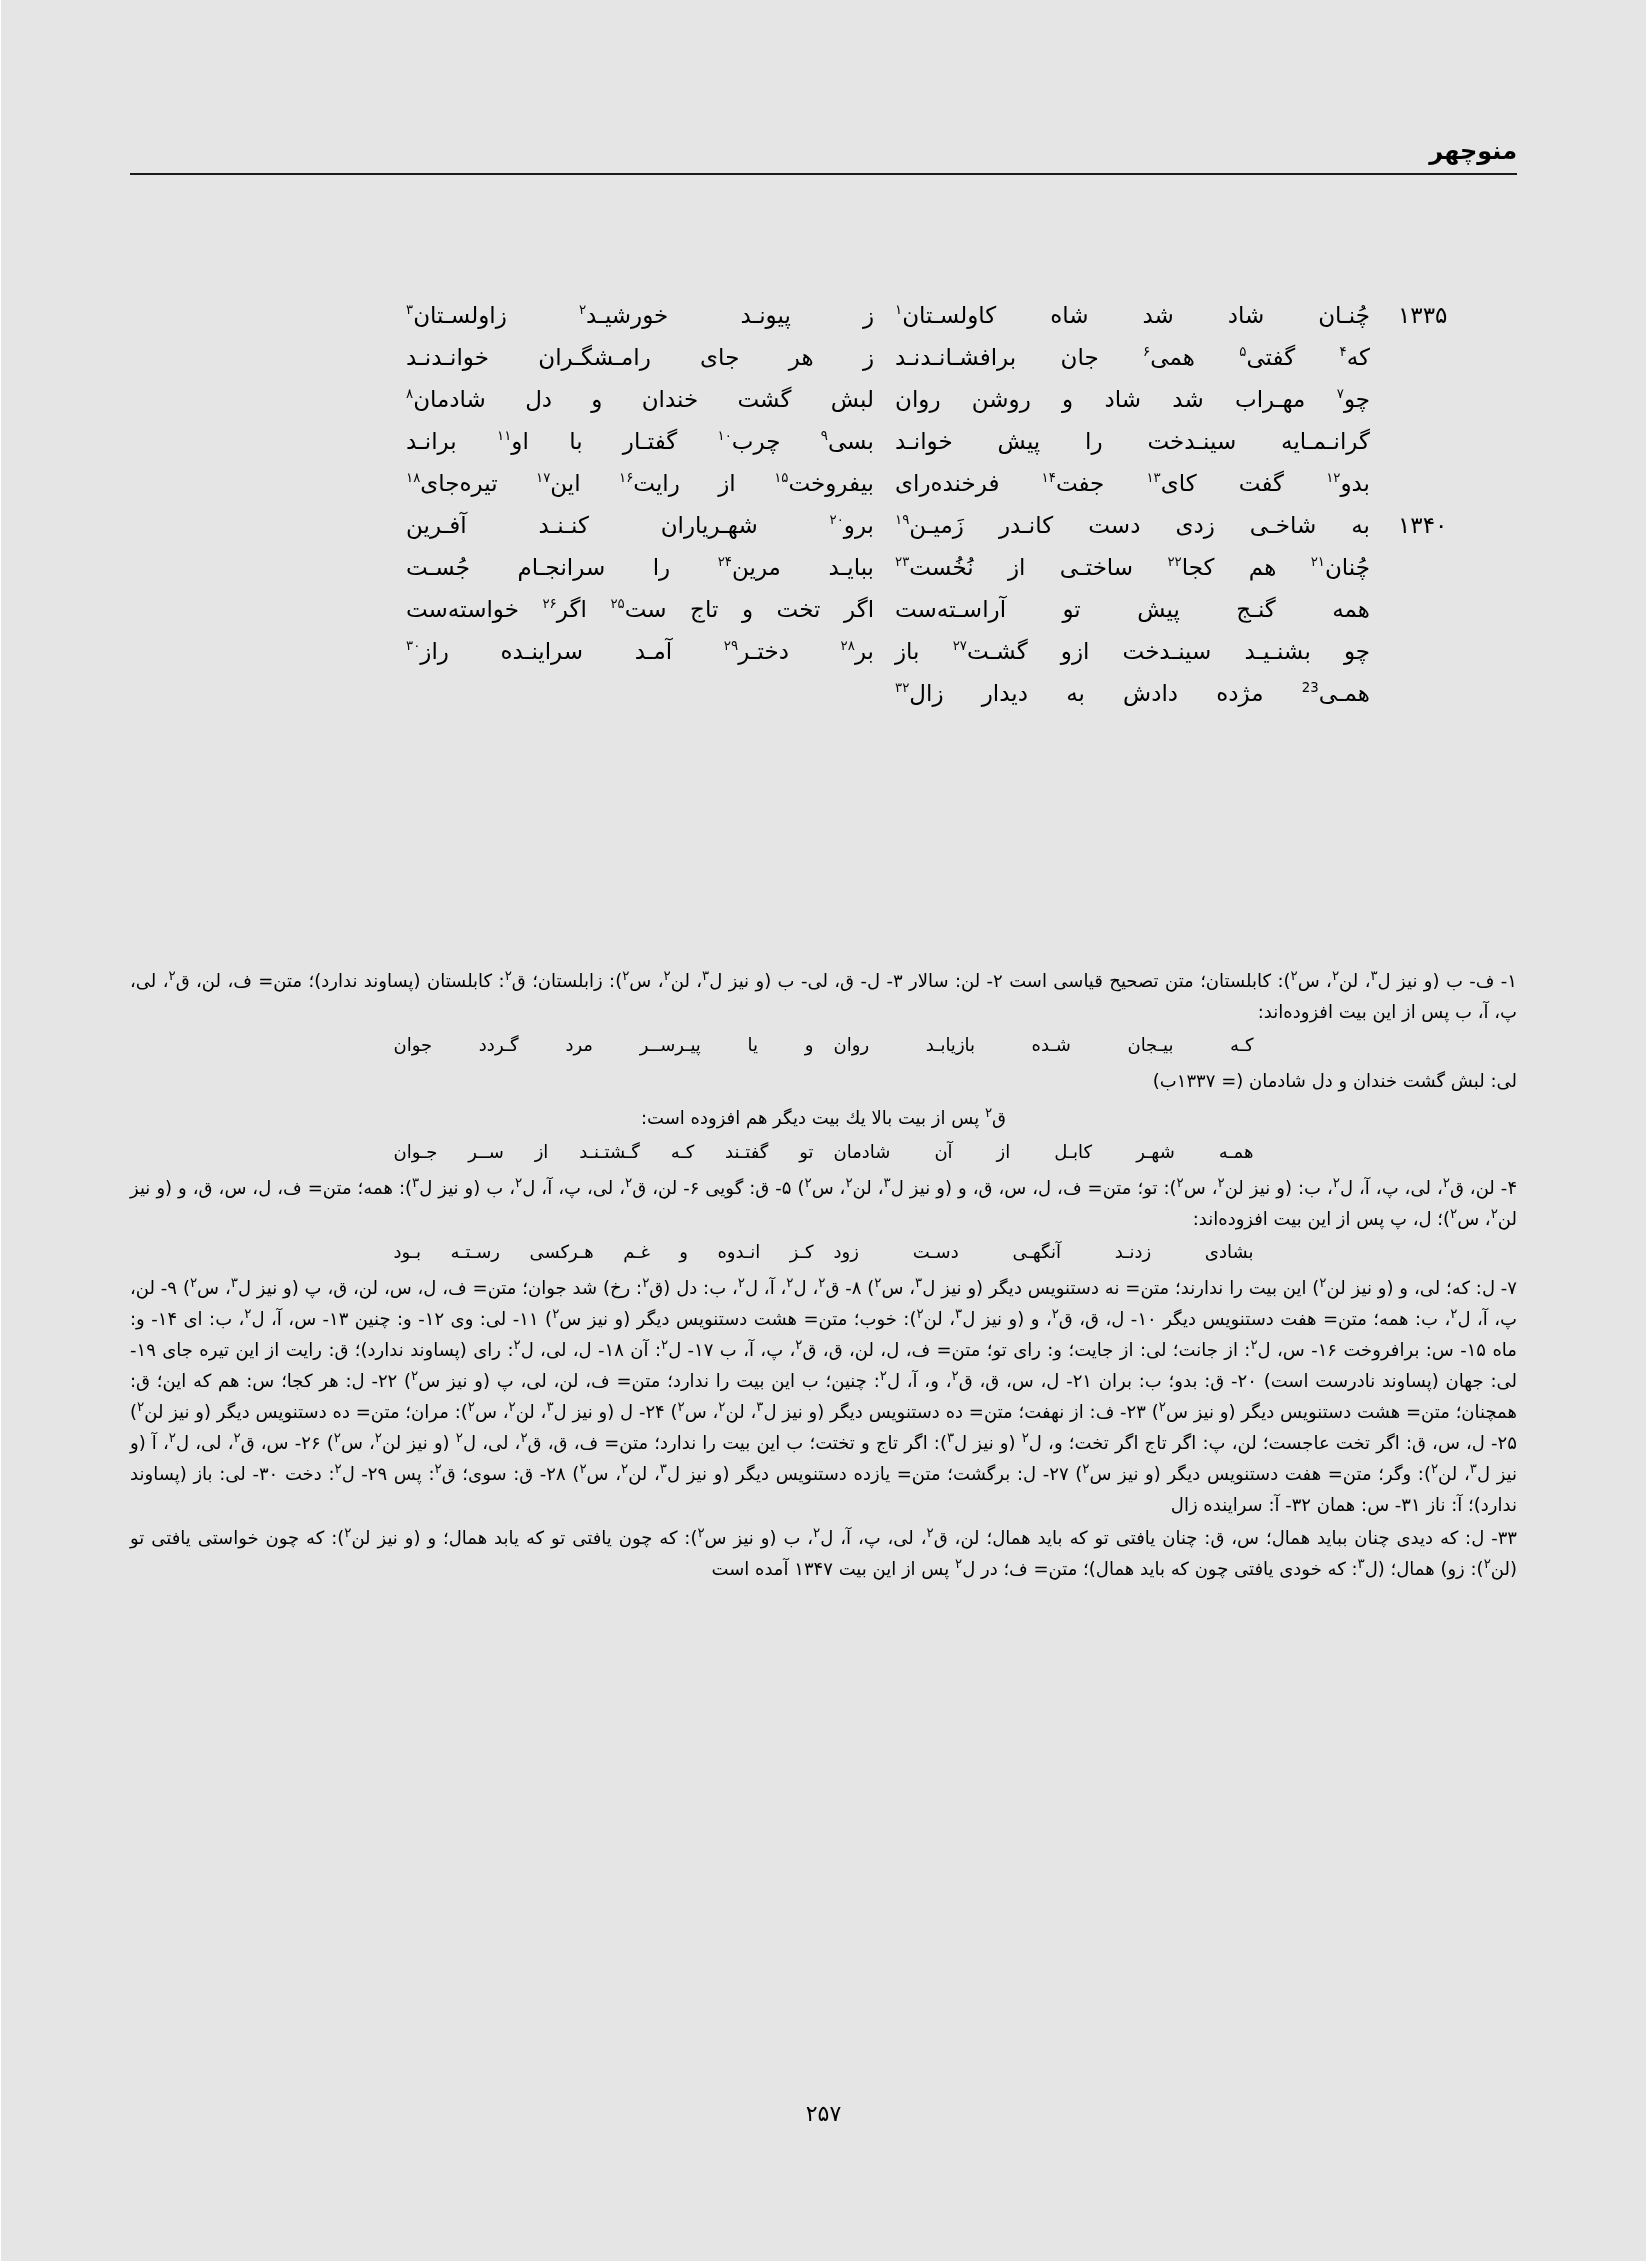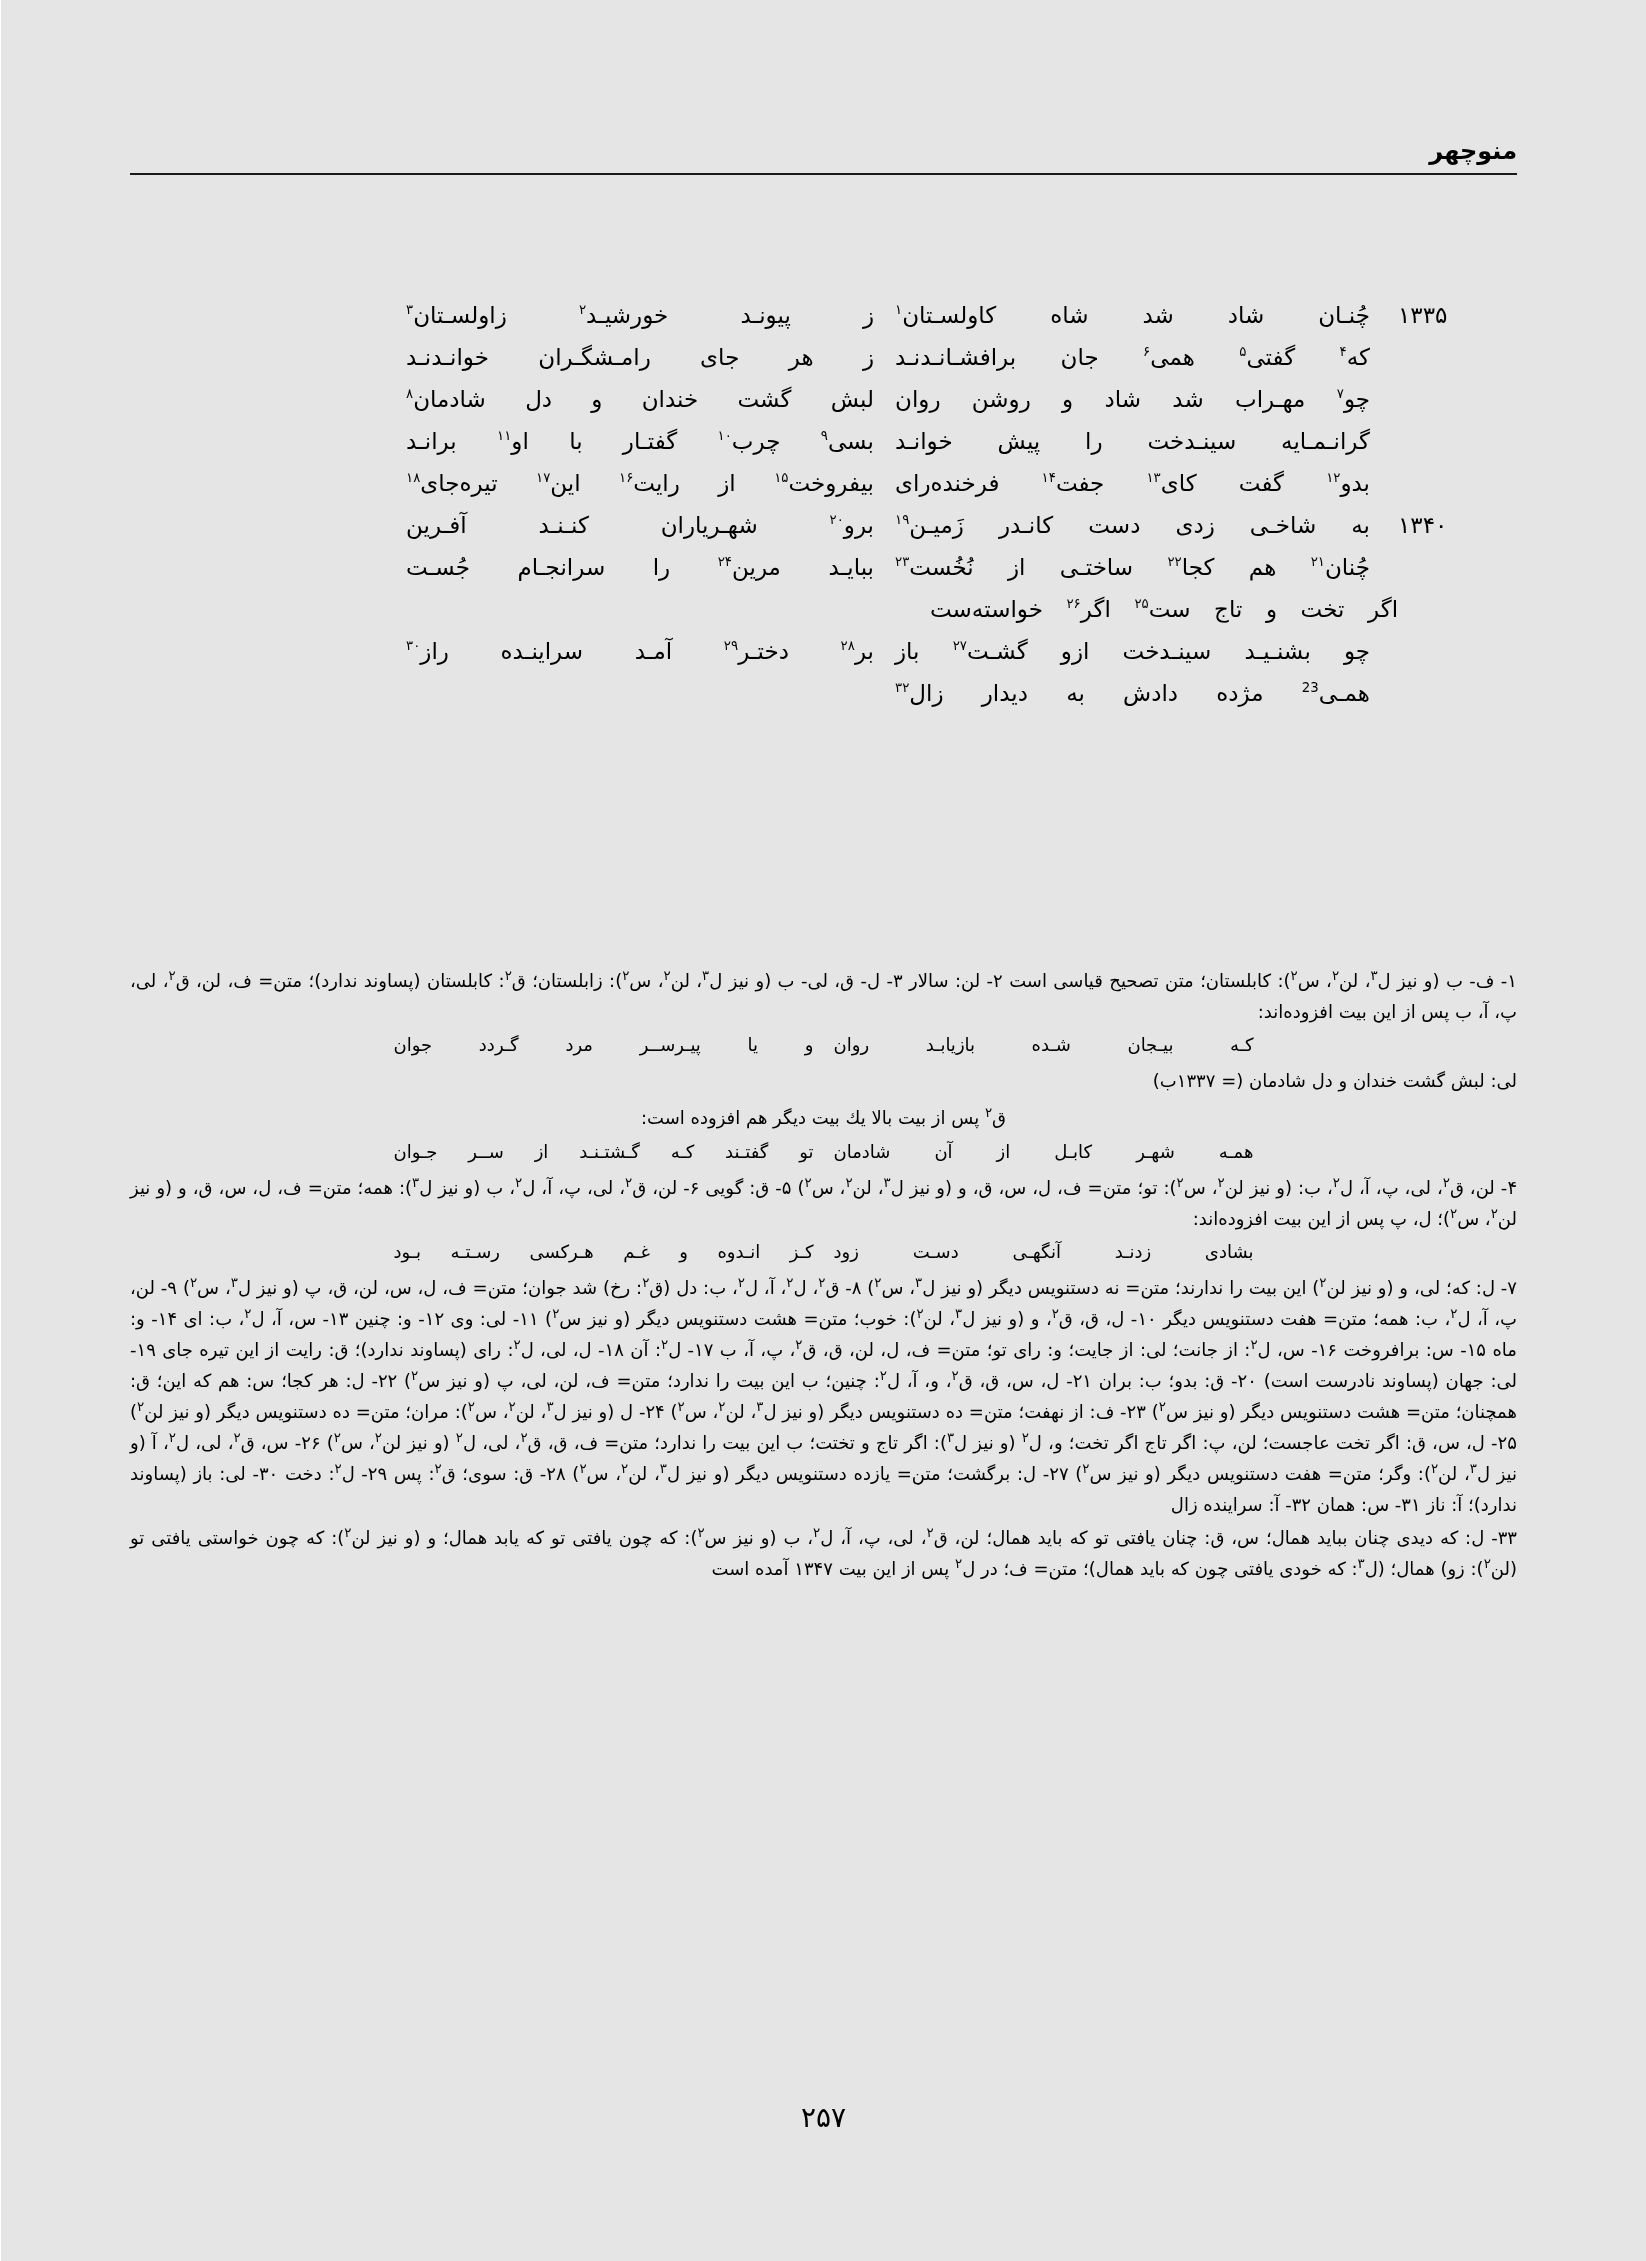--- a/index.html
+++ b/index.html
@@ -142,21 +142,21 @@
     font-size: 18px;
   }
 
   
   .folio {
     position: absolute;
     top: 2101px;
     left: 0;
     right: 0;
     text-align: center;
-    font-size: 28px;
+    font-size: 22px;
     letter-spacing: 1.4px;
   }
 </style>
 </head>
 <body>
 
 <div class="page">
 
   <div class="header">
     <div class="header-title">منوچهر</div>
@@ -194,20 +194,21 @@
       <div class="hemistich second">به شاخـی زدی دست کانـدر زَمیـن<sup>۱۹</sup></div>
       <div class="hemistich first">برو<sup>۲۰</sup> شهـریاران کنـنـد آفـرین</div>
     </div>
     <div class="verse-row">
       <div class="verse-num"></div>
       <div class="hemistich second">چُنان<sup>۲۱</sup> هم کجا<sup>۲۲</sup> ساختـی از نُخُست<sup>۲۳</sup></div>
       <div class="hemistich first">ببایـد مرین<sup>۲۴</sup> را سرانجـام جُسـت</div>
     </div>
     <div class="verse-row">
       <div class="verse-num"></div>
+      <div class="hemistich second">همه گنـج پیش تو آراسـته‌ست</div>
       <div class="hemistich first">اگر تخت و تاج ست<sup>۲۵</sup> اگر<sup>۲۶</sup> خواسته‌ست</div>
     </div>
     <div class="verse-row">
       <div class="verse-num"></div>
       <div class="hemistich second">چو بشنـیـد سینـدخت ازو گشـت<sup>۲۷</sup> باز</div>
       <div class="hemistich first">بر<sup>۲۸</sup> دختـر<sup>۲۹</sup> آمـد سراینـده راز<sup>۳۰</sup></div>
     </div>
     <div class="verse-row">
       <div class="verse-num"></div>
       <div class="hemistich second">همـی<sup>23</sup> مژده دادش به دیدار زال<sup>۳۲</sup></div>

